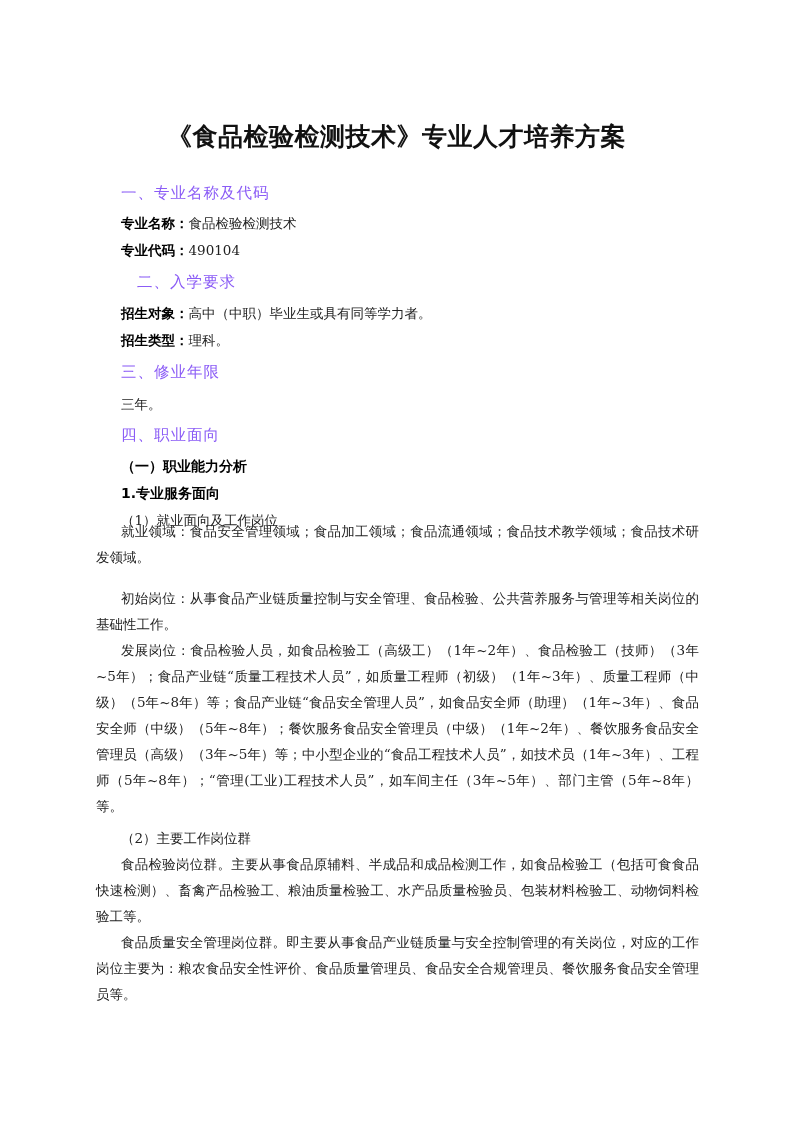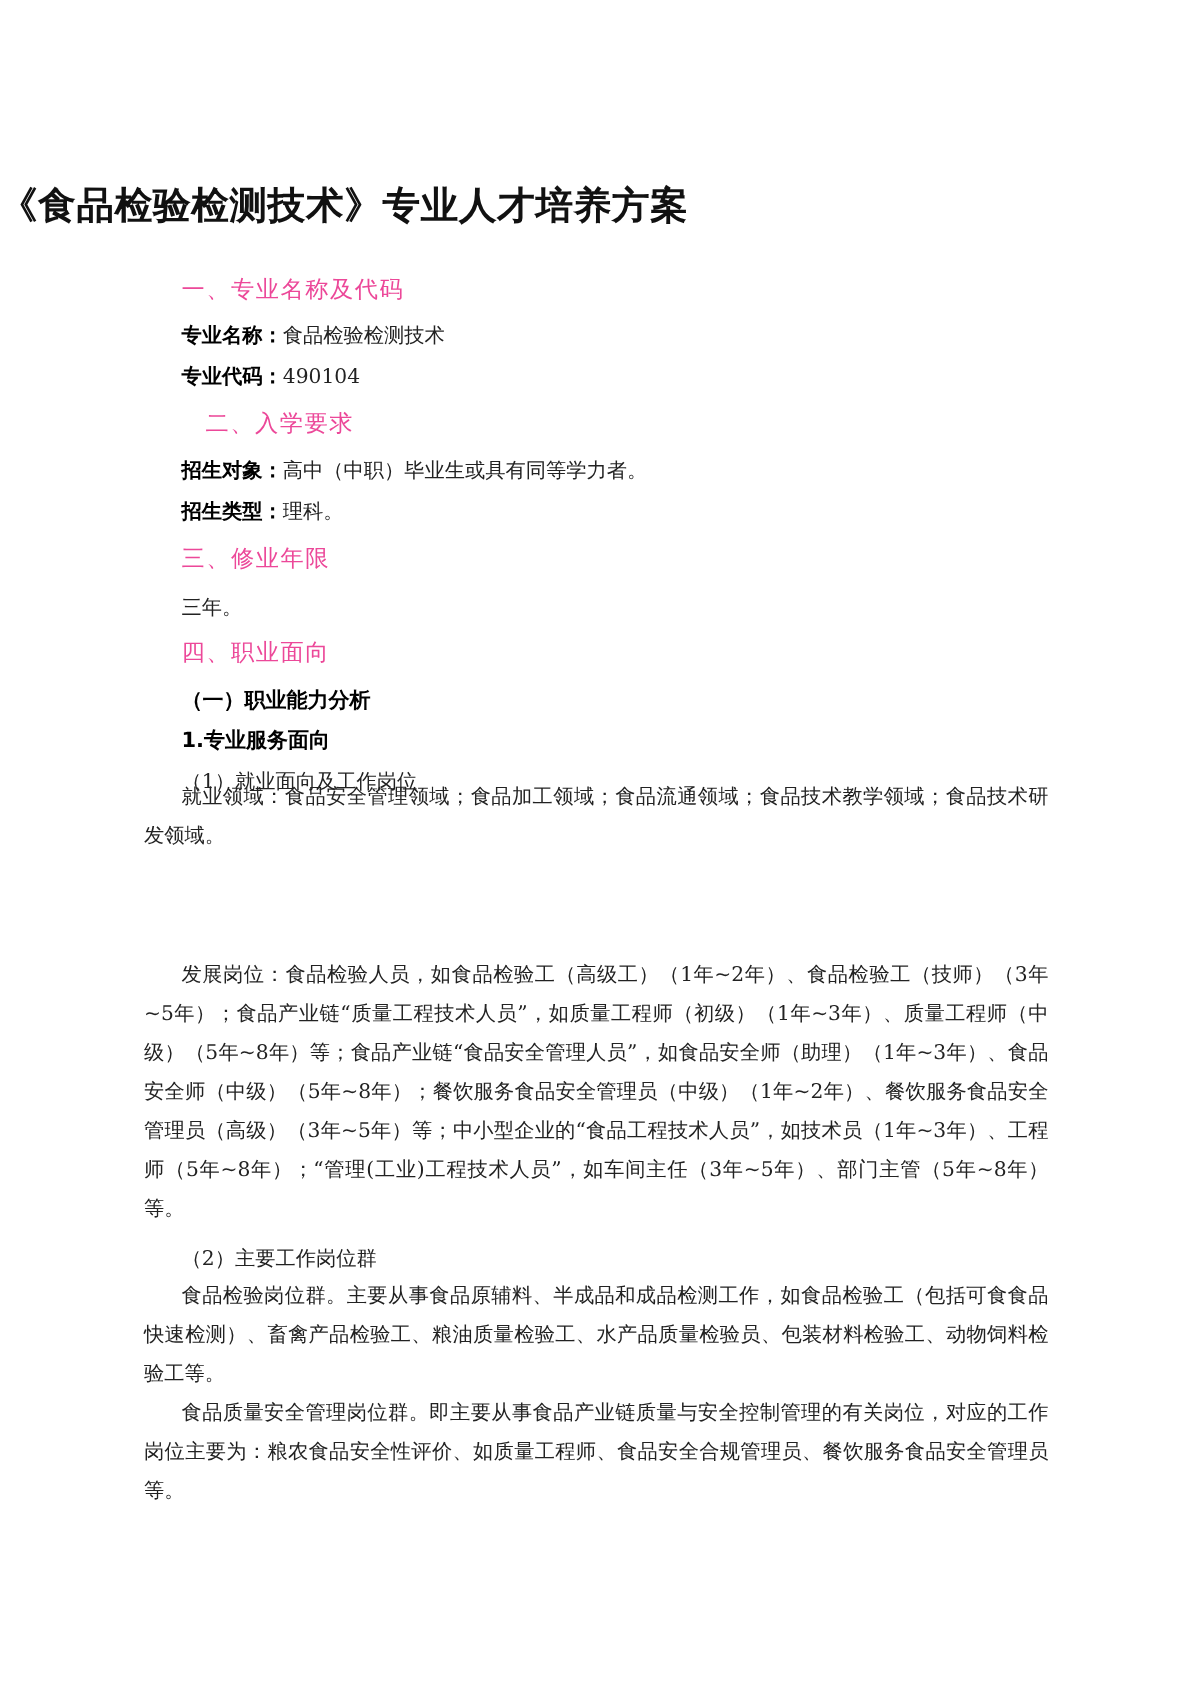--- a/index.html
+++ b/index.html
@@ -1,22 +1,22 @@
 <!DOCTYPE html>
 <html><head>
 <meta charset="utf-8">
 <style>
   html, body { margin: 0; padding: 0; background: #ffffff; }
   body { width: 793px; height: 1122px; position: relative; overflow: hidden;
          font-family: "DejaVu Serif", "Liberation Serif", serif; color: #1a1a1a; }
   .page { position: absolute; left: 0; top: 0; width: 793px; height: 1122px; }
-  .title { position: absolute; left: 0; width: 793px; top: 120px; text-align: left;
+  .title { position: absolute; left: 0; width: 793px; top: 120px; text-align: center;
            font-size: 25px; font-weight: bold; letter-spacing: 0.5px; color: #111; }
   .h1 { position: absolute; left: 121px; font-family: Liberation Mono, monospace;
-        font-size: 15.5px; color: #ec4899; letter-spacing: 1px; }
+        font-size: 15.5px; color: #8b5cf6; letter-spacing: 1px; }
   .line { position: absolute; left: 121px; font-size: 13.5px; white-space: nowrap; color: #222; }
   .b { font-family: "DejaVu Sans", "Liberation Sans", sans-serif; font-weight: bold; color: #000; }
   .para { position: absolute; left: 96px; width: 603px; font-size: 13.5px; line-height: 26px;
           text-indent: 25px; text-align: justify; color: #222; }
   .h2 { position: absolute; left: 121px; font-family: "DejaVu Sans", "Liberation Sans", sans-serif;
         font-weight: bold; font-size: 14px; color: #000; }
 </style>
 </head>
 <body>
 
@@ -51,22 +51,23 @@
   <div class="h1" style="top:425px;">四、职业面向</div>
 
   <div class="h2" style="top:458px;">（一）职业能力分析</div>
 
   <div class="h2" style="top:485px;">1.专业服务面向</div>
 
   <div class="line" style="top:512px;">（1）就业面向及工作岗位</div>
 
   <div class="para" style="top:518px;">就业领域：食品安全管理领域；食品加工领域；食品流通领域；食品技术教学领域；食品技术研发领域。</div>
 
+  <div class="para" style="top:585px;">初始岗位：从事食品产业链质量控制与安全管理、食品检验、公共营养服务与管理等相关岗位的基础性工作。</div>
 
   <div class="para" style="top:637px;">发展岗位：食品检验人员，如食品检验工（高级工）（1年~2年）、食品检验工（技师）（3年~5年）；食品产业链“质量工程技术人员”，如质量工程师（初级）（1年~3年）、质量工程师（中级）（5年~8年）等；食品产业链“食品安全管理人员”，如食品安全师（助理）（1年~3年）、食品安全师（中级）（5年~8年）；餐饮服务食品安全管理员（中级）（1年~2年）、餐饮服务食品安全管理员（高级）（3年~5年）等；中小型企业的“食品工程技术人员”，如技术员（1年~3年）、工程师（5年~8年）；“管理(工业)工程技术人员”，如车间主任（3年~5年）、部门主管（5年~8年）等。</div>
 
   <div class="line" style="top:830px;">（2）主要工作岗位群</div>
 
   <div class="para" style="top:851px;">食品检验岗位群。主要从事食品原辅料、半成品和成品检测工作，如食品检验工（包括可食食品快速检测）、畜禽产品检验工、粮油质量检验工、水产品质量检验员、包装材料检验工、动物饲料检验工等。</div>
 
-  <div class="para" style="top:929px;">食品质量安全管理岗位群。即主要从事食品产业链质量与安全控制管理的有关岗位，对应的工作岗位主要为：粮农食品安全性评价、如质量工程师、食品安全合规管理员、餐饮服务食品安全管理员等。</div>
+  <div class="para" style="top:929px;">食品质量安全管理岗位群。即主要从事食品产业链质量与安全控制管理的有关岗位，对应的工作岗位主要为：粮农食品安全性评价、食品质量管理员、食品安全合规管理员、餐饮服务食品安全管理员等。</div>
 
 </div>
 
 </body></html>

